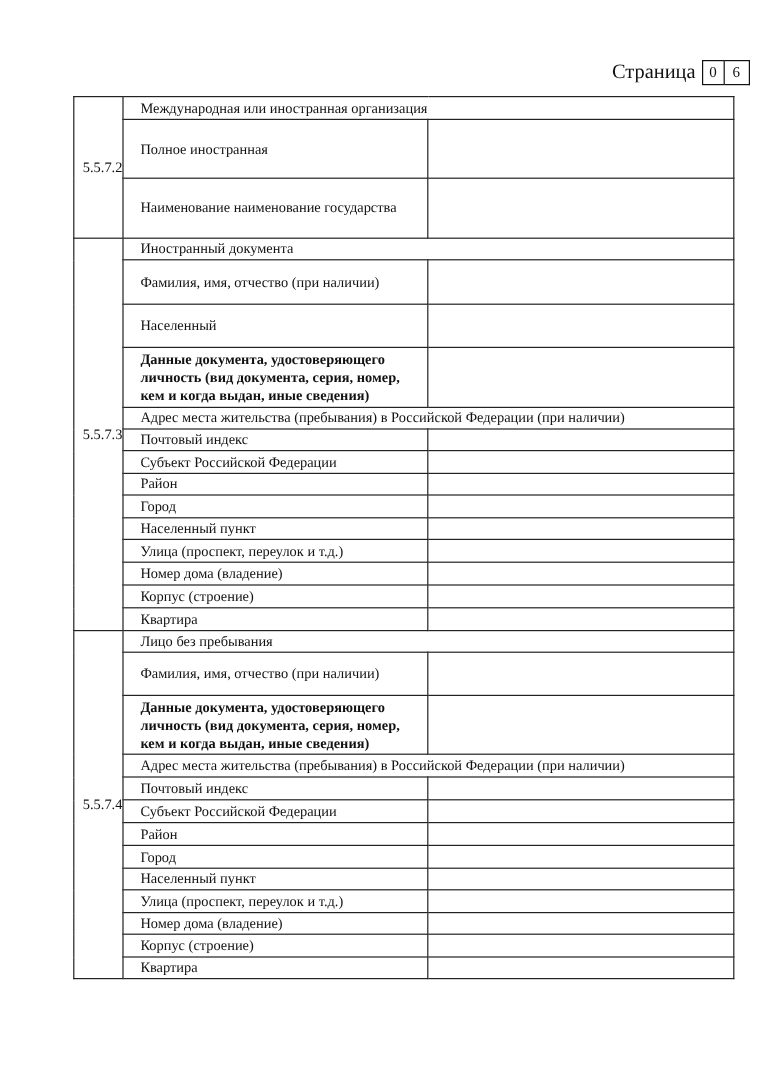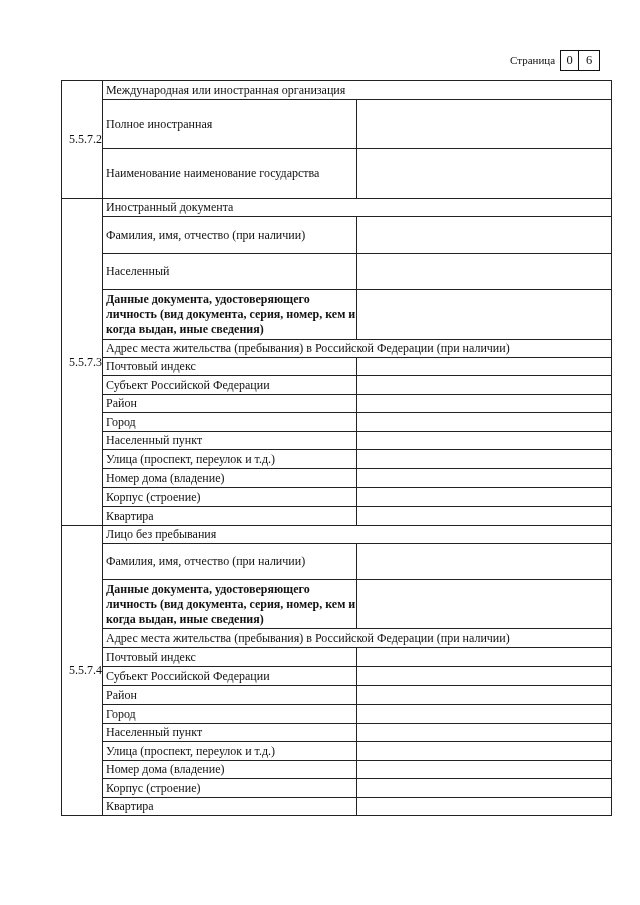--- a/index.html
+++ b/index.html
@@ -1,24 +1,24 @@
 <!DOCTYPE html>
 <html><head>
 <meta charset="utf-8">
 <style>
   html, body { margin:0; padding:0; background:#ffffff; }
   body { width:640px; height:905px; position:relative; overflow:hidden;
          font-family:"Liberation Serif","DejaVu Serif",serif; color:#111; }
   .page-header { position:absolute; top:48px; left:510px; height:24px; display:flex; align-items:center; }
-  .page-label { font-size:11px; margin-right:5px; }
+  .page-label { font-size:17px; margin-right:5px; }
   .page-box { width:19px; height:21px; border:1px solid #111; display:flex; align-items:center; justify-content:center; font-size:12.5px; box-sizing:border-box; }
   .page-box + .page-box { border-left:none; width:21px; }
 
   table.form { position:absolute; left:61px; top:80px; width:550px; border-collapse:collapse; table-layout:fixed; }
-  table.form td { border:1px solid #222; padding:0 0 0 3px; font-size:12px; line-height:15px; vertical-align:middle; box-sizing:border-box; }
+  table.form td { border:1px solid #222; padding:0 0 0 14px; font-size:12px; line-height:15px; vertical-align:middle; box-sizing:border-box; }
   table.form td.num { padding:0 0 0 1px; text-align:right; font-size:12px; }
   table.form td.value { padding:0; }
   .ml { white-space:normal;font-weight:bold; }
 </style>
 </head>
 <body>
 
 <div class="page-header">
   <span class="page-label">Страница</span>
   <span class="page-box">0</span>

